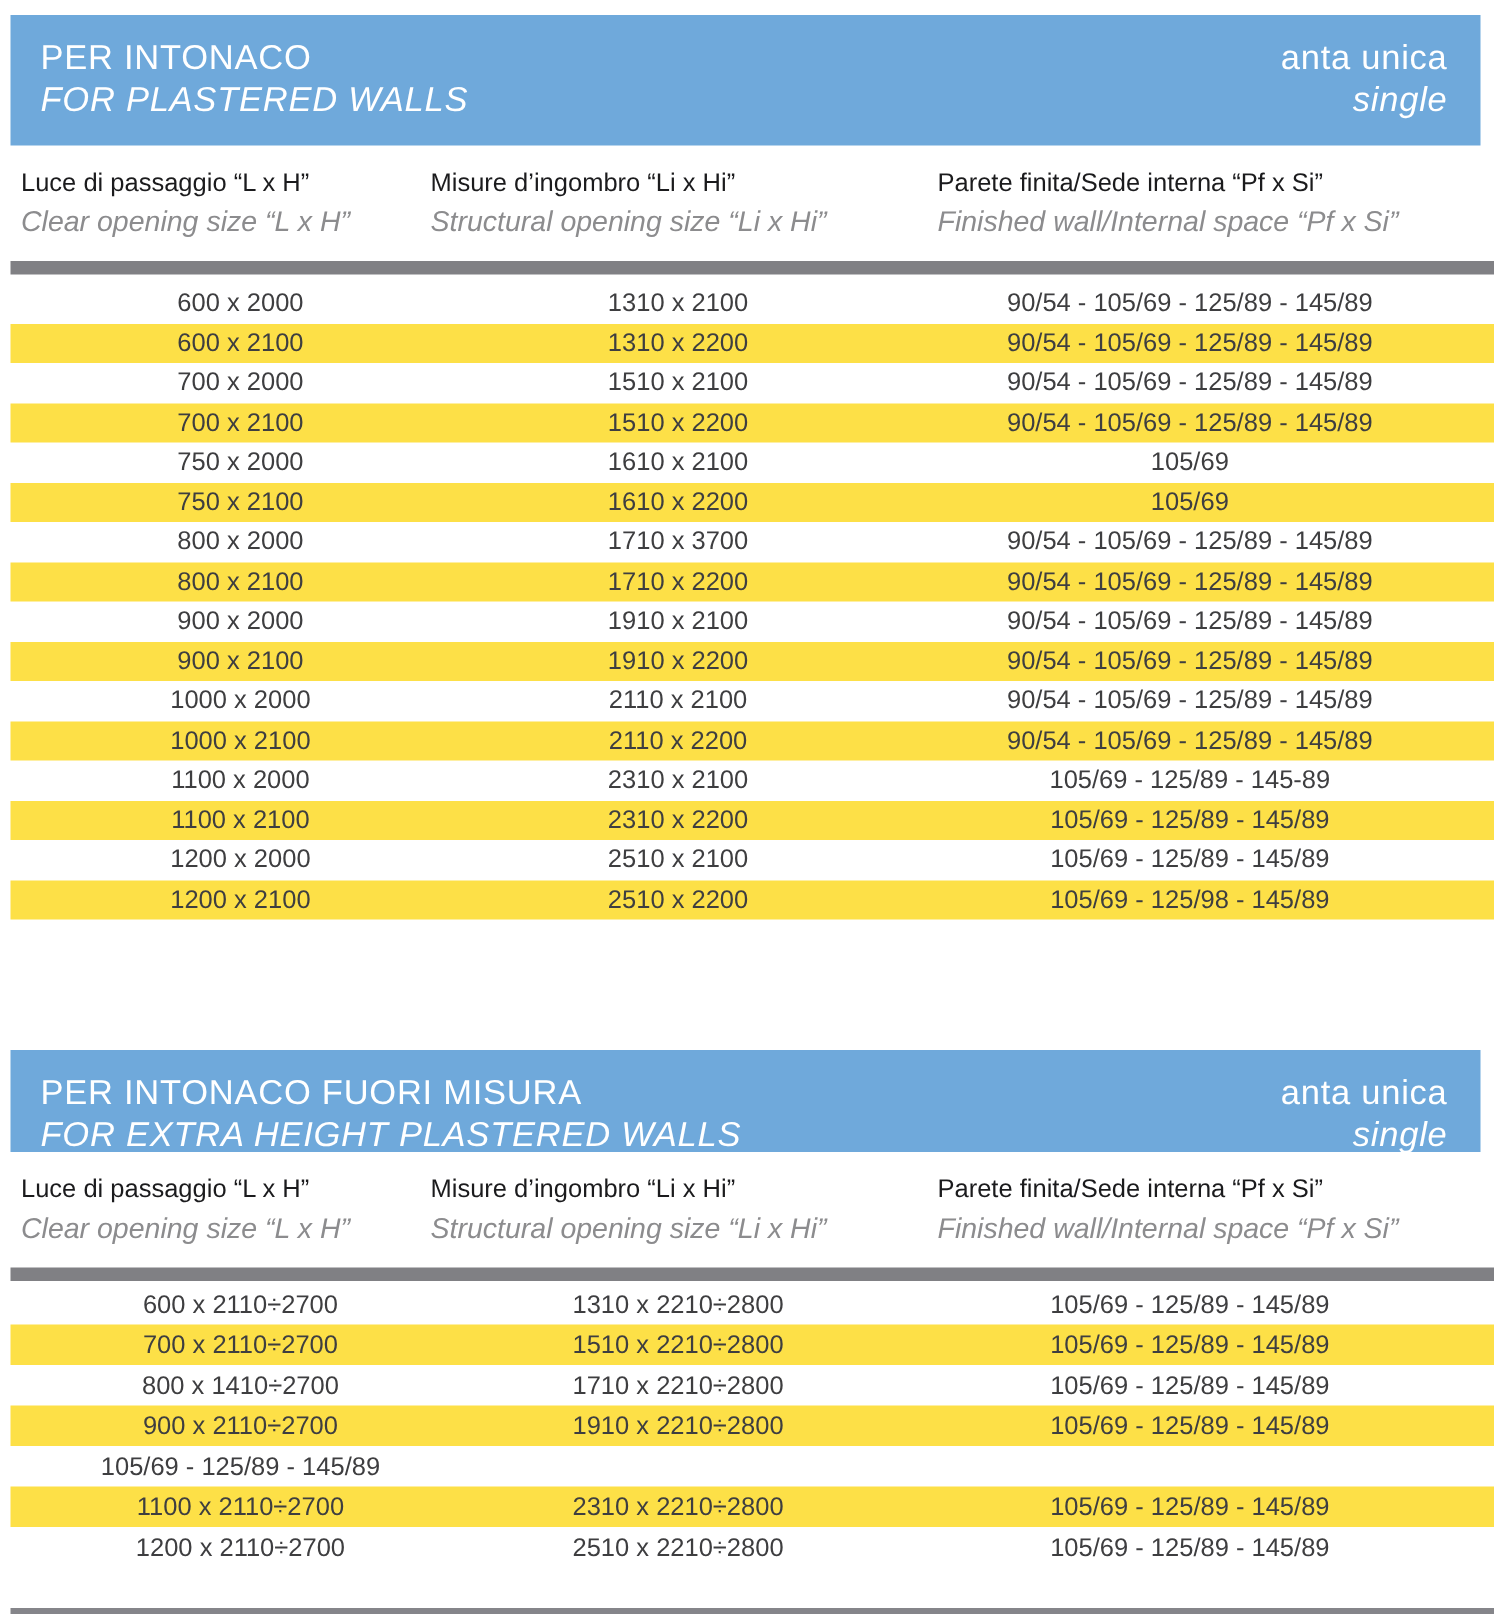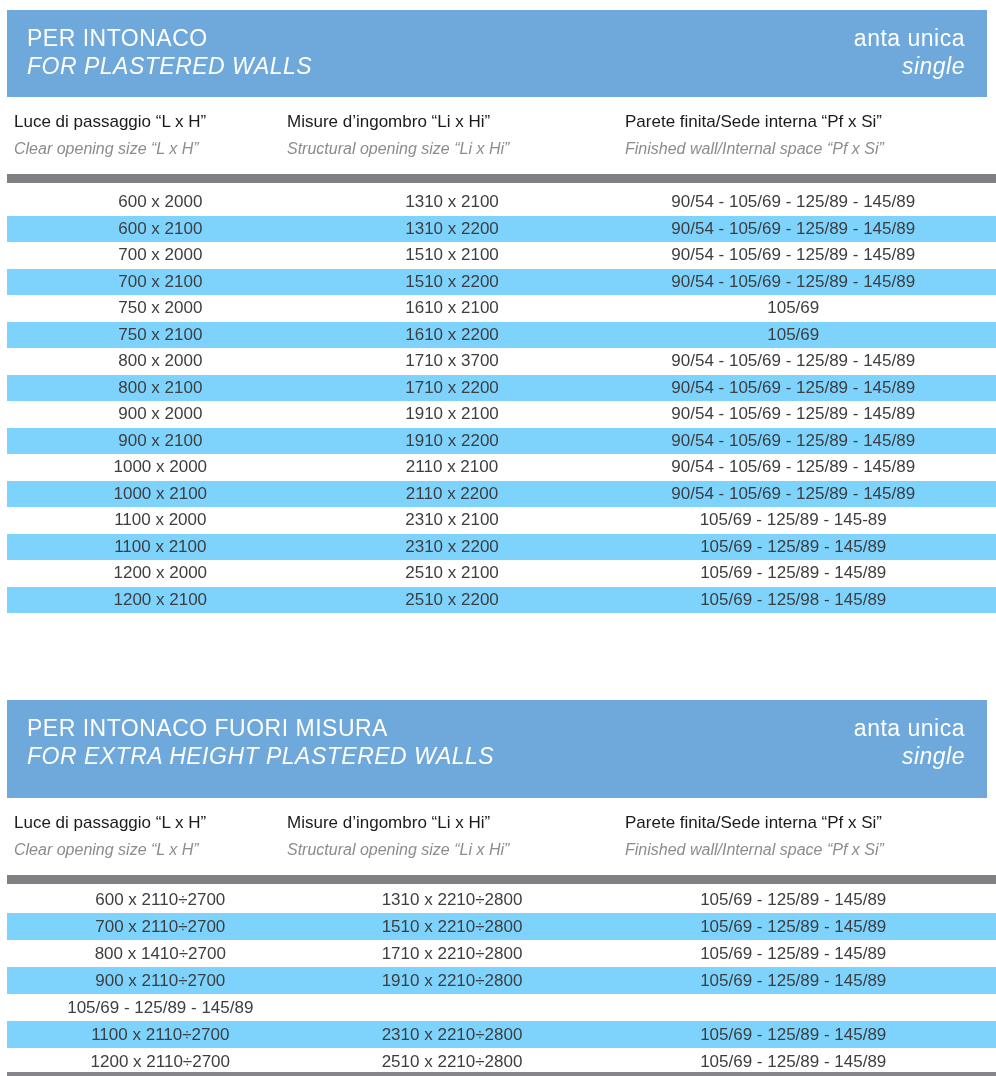--- a/index.html
+++ b/index.html
@@ -21,21 +21,21 @@
   .banner {
     margin: 0 9px 0 7px;
     background: #6FA9DB;
     color: #ffffff;
     display: flex;
     justify-content: space-between;
     padding: 14px 22px 14px 20px;
     box-sizing: border-box;
   }
   .banner-1 { height: 87px; }
-  .banner-2 { height: 98px; }
+  .banner-2 { height: 68px; }
   .banner-line {
     font-size: 23px;
     line-height: 28px;
     letter-spacing: 0.5px;
     white-space: nowrap;
   }
   .banner-right { text-align: right; }
   .italic { font-style: italic; }
   
   .col-headers {
@@ -44,21 +44,21 @@
     padding-left: 14px;
     margin-top: 11px;
   }
   .col-main {
     font-size: 17px;
     line-height: 27px;
     color: #1B1B1D;
     white-space: nowrap;
   }
   .col-sub {
-    font-size: 16px;
+    font-size: 19px;
     line-height: 27px;
     font-style: italic;
     color: #8C8C8E;
     white-space: nowrap;
   }
   
   .separator {
     margin-left: 7px;
     margin-top: 12px;
     height: 9px;
@@ -69,21 +69,21 @@
   .rows { margin-left: 7px; }
   .rows-1 { margin-top: 6px; }
   .rows-2 { margin-top: 2px; }
   .trow {
     display: grid;
     grid-template-columns: 31% 28% 41%;
     align-items: center;
   }
   .rows-1 .trow { height: 26.5px; }
   .rows-2 .trow { height: 27px; }
-  .trow.striped { background: #7dd3fc; }
+  .trow.striped { background: #fde047; }
   .tcell {
     text-align: center;
     font-size: 17px;
     color: #3E3E40;
     white-space: nowrap;
   }
   
   .section-2 { margin-top: 87px; }
   
   .bottom-bar {

